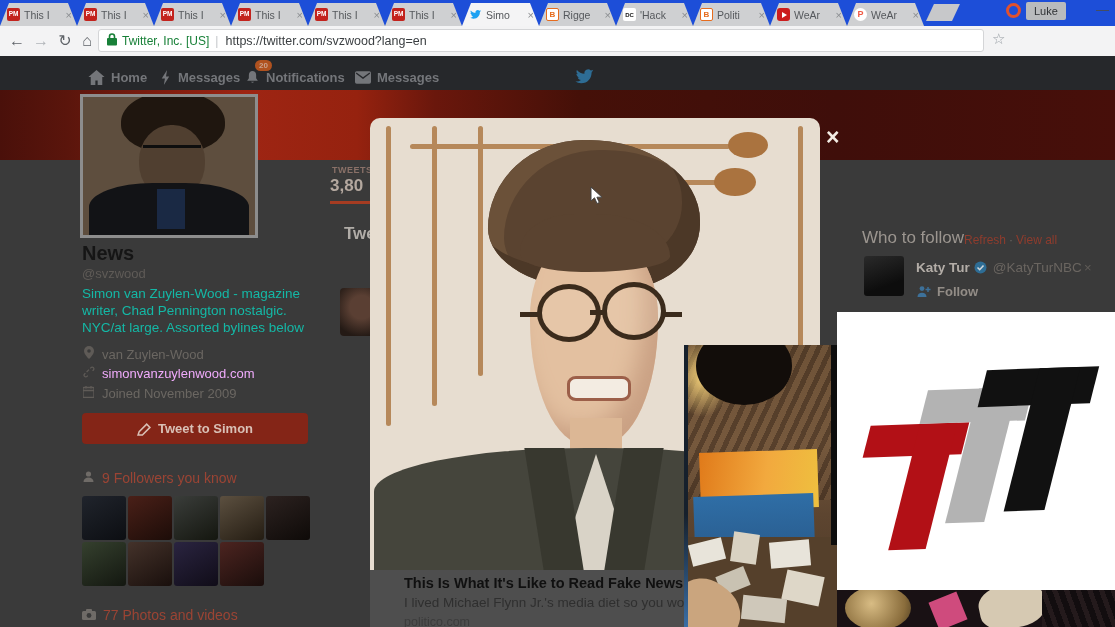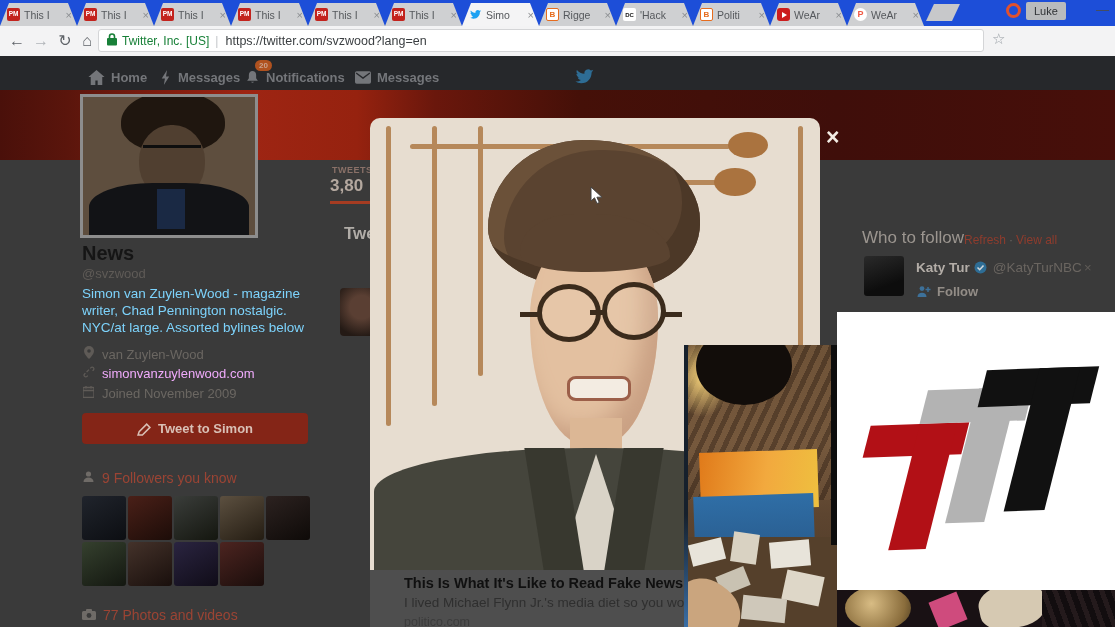--- a/index.html
+++ b/index.html
@@ -79,21 +79,21 @@
 
   .stats-label{position:absolute;left:332px;top:165px;font-size:9px;letter-spacing:.5px;color:#8a7168;font-weight:bold;}
   .stats-count{position:absolute;left:330px;top:176px;font-size:17px;font-weight:bold;color:#b4a89f;}
   .stats-underline{position:absolute;left:330px;top:201px;width:128px;height:3px;background:#a63c22;}
   .tweets-h{position:absolute;left:344px;top:224px;font-size:17px;font-weight:bold;color:#b0aca7;}
   .tweet-av{position:absolute;left:340px;top:288px;width:48px;height:48px;border-radius:4px;
     background:radial-gradient(circle at 45% 40%,#5a3f33 0 30%,#241a15 75%);}
 
   .pname{position:absolute;left:82px;top:242px;font-size:20px;font-weight:bold;color:#151515;}
   .phandle{position:absolute;left:82px;top:266px;font-size:13px;color:#5f5b57;}
-  .pbio{position:absolute;left:82px;top:285px;width:240px;font-size:13.5px;line-height:17px;color:#7dd3fc;}
+  .pbio{position:absolute;left:82px;top:285px;width:240px;font-size:13.5px;line-height:17px;color:#14b8a6;}
   .prow{position:absolute;left:82px;display:flex;align-items:center;gap:7px;font-size:13px;color:#6b6762;}
   .prow .ric{color:#5f5b57;font-size:12px;width:13px;text-align:center;}
   .plink{color:#f0abfc;}
   .tweetto{position:absolute;left:82px;top:413px;width:226px;height:31px;background:#842517;border-radius:4px;
     display:flex;align-items:center;justify-content:center;gap:7px;color:#d9c0b6;font-size:13px;font-weight:bold;}
   .fyk{position:absolute;left:82px;top:470px;display:flex;align-items:center;gap:7px;font-size:14px;color:#9b4434;}
   .fyk .ric{color:#6f6b67;}
   .fgrid .fav-a{position:absolute;width:44px;height:44px;border-radius:3px;}
   .pv{position:absolute;left:82px;top:607px;display:flex;align-items:center;gap:7px;font-size:14px;color:#9b4434;}
 

